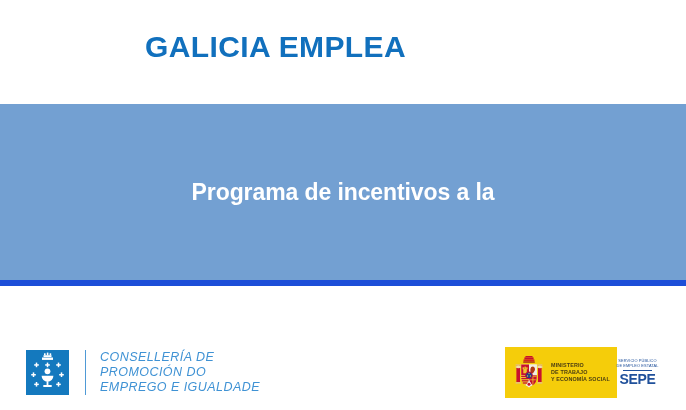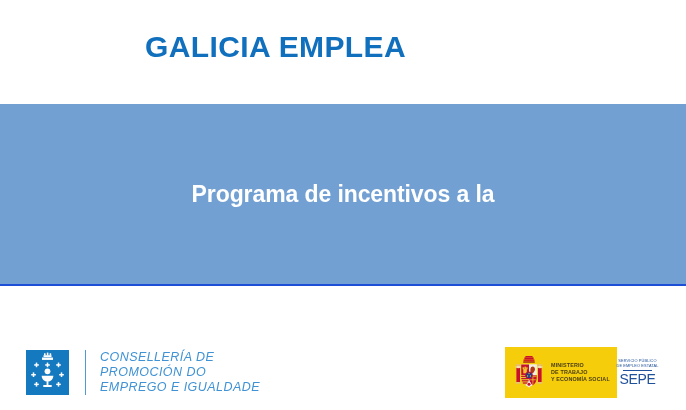--- a/index.html
+++ b/index.html
@@ -32,21 +32,21 @@
   }
 
   
   .banner {
     position: absolute;
     left: 0;
     top: 104px;
     width: 686px;
     height: 182px;
     background: #73a0d2;
-    border-bottom: 2px solid #1d4ed8;
+    border-bottom: 6px solid #1d4ed8;
     box-sizing: border-box;
     display: flex;
     align-items: center;
     justify-content: flex-end;
   }
   .banner-text {
     width: 100%;
     text-align: center;
     color: #ffffff;
     font-size: 23px;
@@ -169,21 +169,21 @@
     width: 29px;
     height: 1px;
     background: #20519b;
     margin: 2px 0 1px 0;
   }
   .sepe-word {
     color: #20519b;
     font-size: 14px;
     line-height: 15px;
     letter-spacing: -0.3px;
-    font-weight: normal;
+    font-weight: bold;
   }
 </style>
 </head>
 <body>
 
 <div class="page-title">GALICIA EMPLEA</div>
 
 <div class="banner">
   <div class="banner-text">
     <span class="banner-line">Programa de incentivos a la</span>

